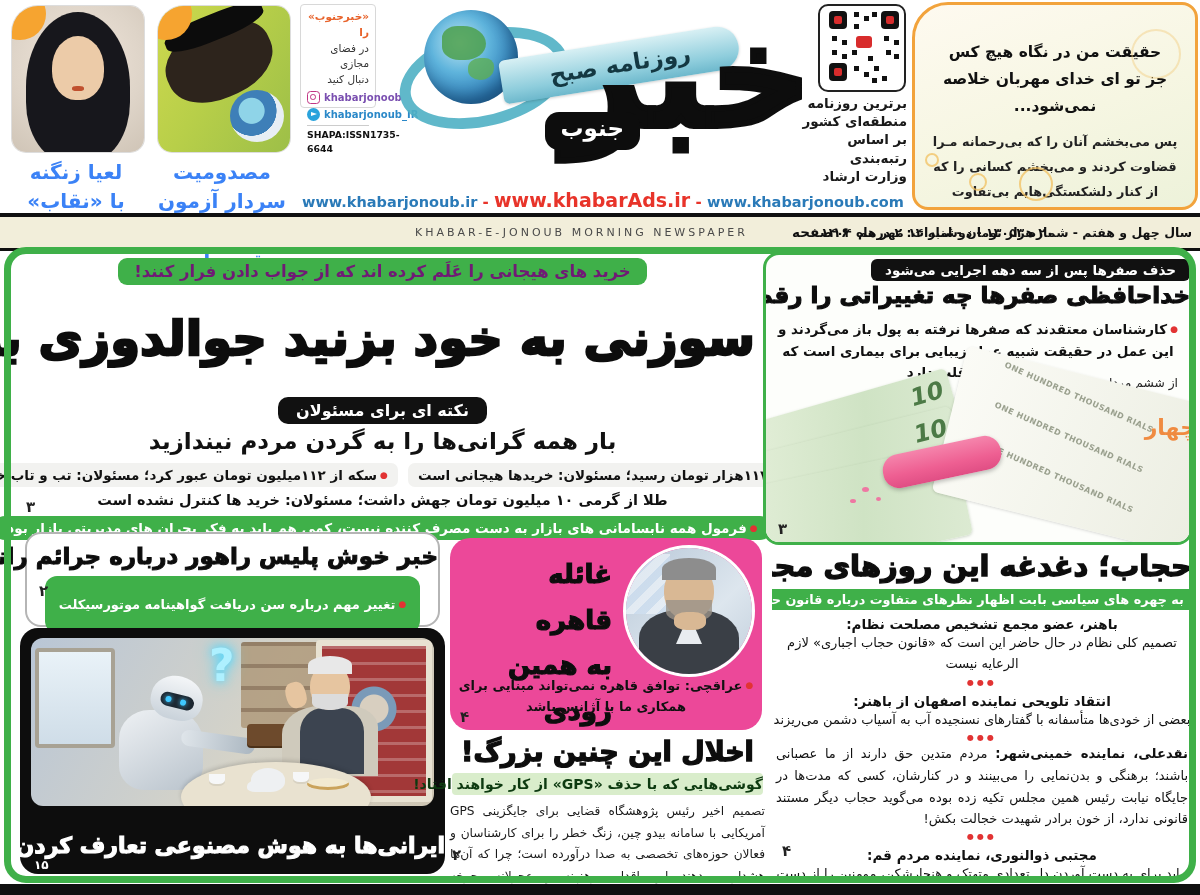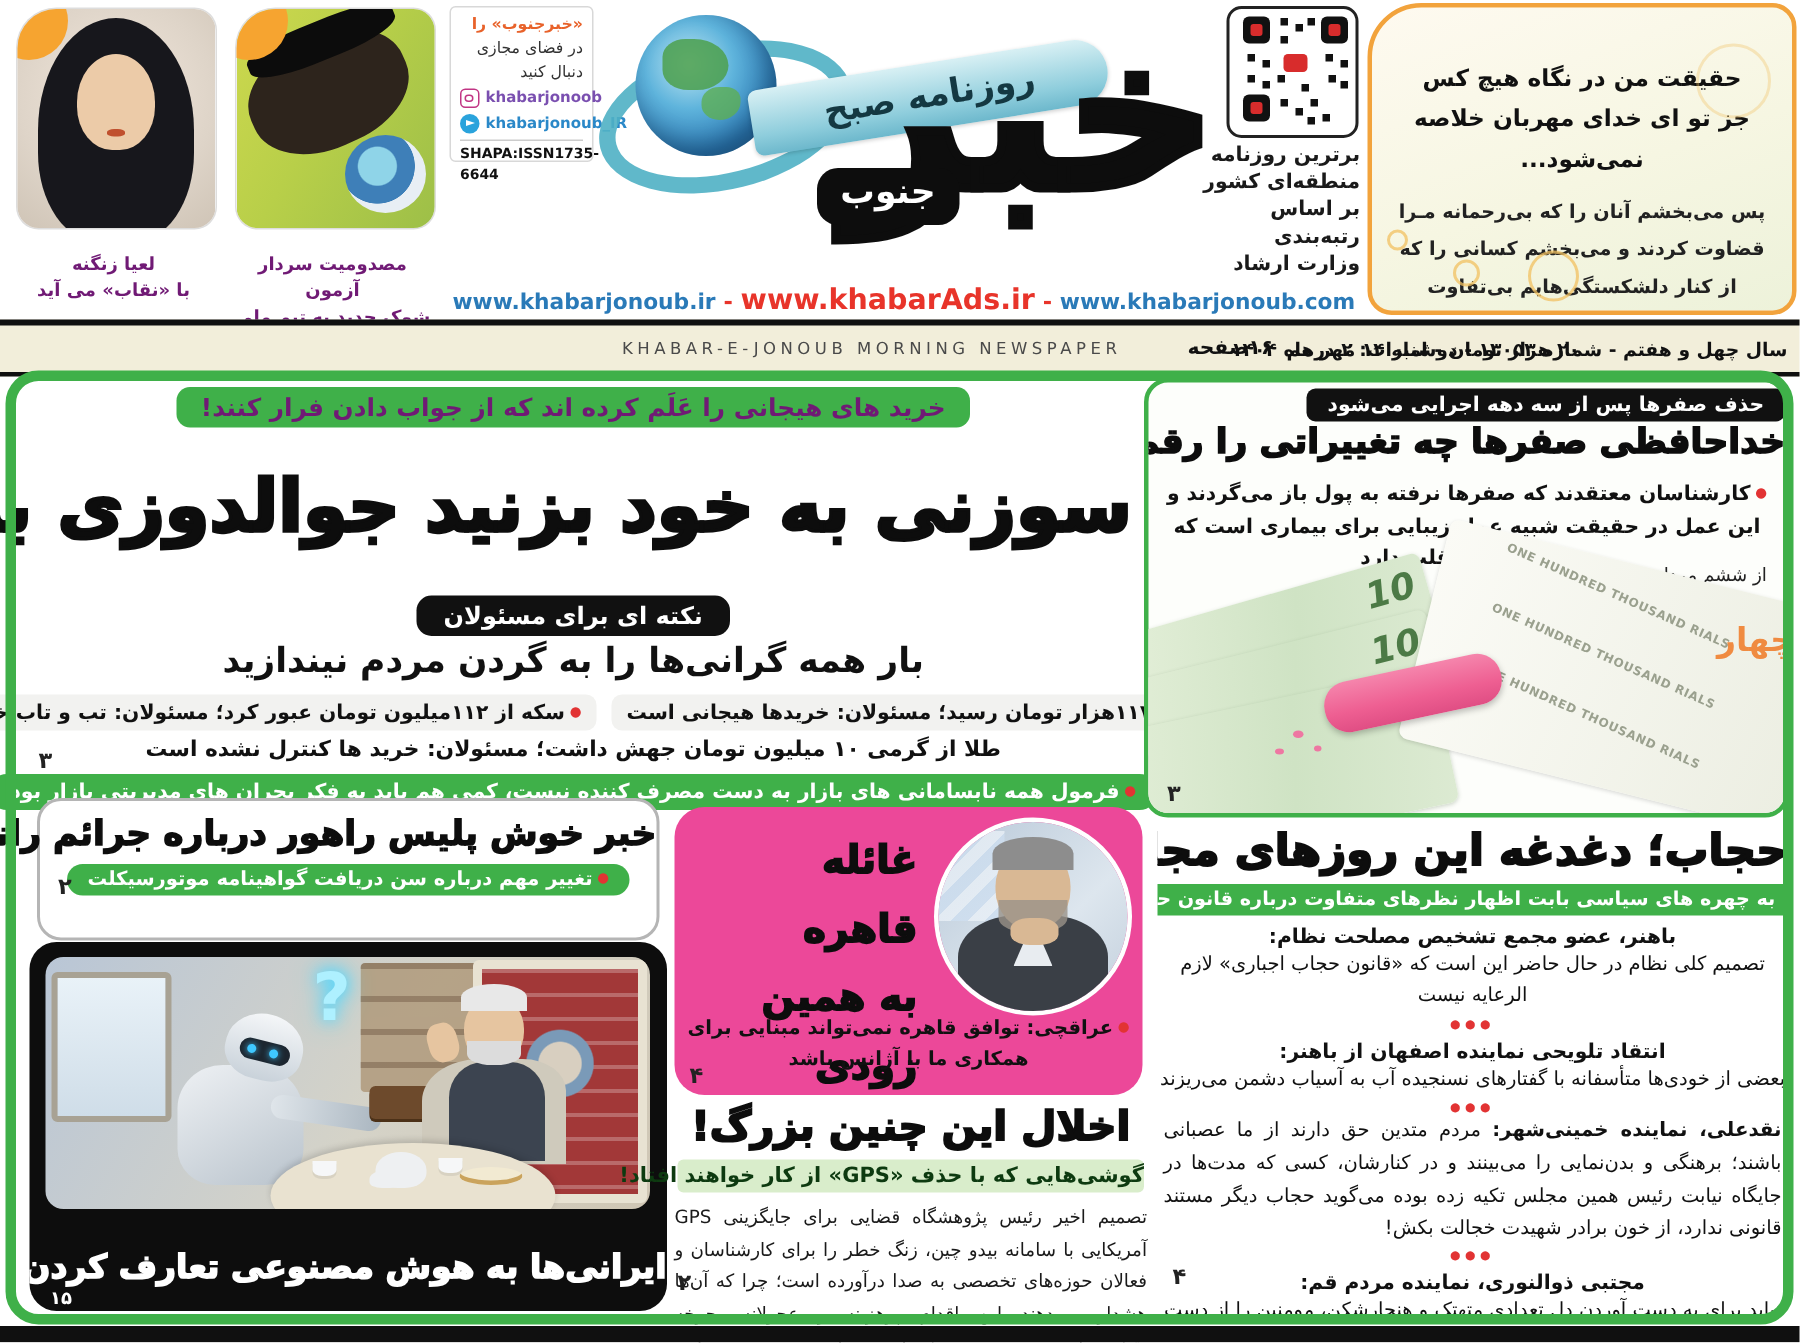--- a/index.html
+++ b/index.html
@@ -4,33 +4,33 @@
 <style>
   html,body{margin:0;padding:0;background:#fff;}
   body{font-family:"DejaVu Sans",sans-serif;}
   #page{position:relative;width:1200px;height:895px;background:#fff;overflow:hidden;direction:rtl;}
   .abs{position:absolute;}
   .c{text-align:center;}
   
   .teaser{width:136px;}
   .teaser-photo{position:relative;width:132px;height:146px;border-radius:26px 14px 14px 14px;overflow:hidden;box-shadow:0 0 0 1px #ddd;}
   .corner-accent{position:absolute;left:-18px;top:-18px;width:52px;height:52px;background:#f6a430;border-radius:50%;}
-  .teaser-cap{margin-top:16px;font-size:12px;font-weight:bold;line-height:1.45;color:#701a75;}
+  .teaser-cap{margin-top:6px;font-size:20px;font-weight:bold;line-height:1.45;color:#3b82f6;}
   .teaser-num{position:absolute;right:118px;color:#9a9a9a;font-size:19px;font-weight:bold;font-style:italic;}
   
   .woman-bg{width:100%;height:100%;background:radial-gradient(circle at 50% 40%,#f2e7dc 0%,#ded4c8 60%,#cfc4b6 100%);}
   .hijab{position:absolute;left:14px;top:6px;width:104px;height:150px;background:#17171c;border-radius:50% 50% 40% 40%;}
   .face{position:absolute;left:40px;top:30px;width:52px;height:64px;background:#eccba8;border-radius:50% 50% 45% 45%;}
   .lips{position:absolute;left:60px;top:80px;width:12px;height:5px;background:#c0502e;border-radius:40%;}
   .man-bg{width:100%;height:100%;background:linear-gradient(120deg,#cdd84e 0%,#b8cf49 45%,#9dbf48 100%);}
   .man-head{position:absolute;left:6px;top:18px;width:110px;height:74px;background:#2d241c;border-radius:46%;transform:rotate(-24deg);}
   .headband{position:absolute;left:4px;top:8px;width:104px;height:26px;background:#0c0c0c;border-radius:40%;transform:rotate(-22deg);}
   .floral{position:absolute;left:72px;top:84px;width:54px;height:52px;background:radial-gradient(circle at 40% 40%,#8fd4e8 0 28%,#3e7fb8 30% 55%,#e8eef4 56% 100%);border-radius:50%;}
   
-  .social{width:96px;height:104px;border:1px solid #d8d8d8;border-radius:4px;padding:4px 6px;box-sizing:border-box;font-size:10.5px;line-height:1.5;color:#333;text-align:right;}
+  .social{width:76px;height:104px;border:1px solid #d8d8d8;border-radius:4px;padding:4px 6px;box-sizing:border-box;font-size:10.5px;line-height:1.5;color:#333;text-align:right;}
   .social .brand{color:#e8622a;font-weight:bold;}
   .handle-row{display:flex;align-items:center;gap:4px;direction:ltr;justify-content:flex-start;margin-top:2px;}
   .handle{color:#7a4fb0;font-weight:bold;font-size:10px;}
   .handle.tg{color:#2a88c8;}
   .ig-icon{width:11px;height:11px;border:1.6px solid #c13584;border-radius:3.5px;position:relative;flex:none;}
   .ig-icon::after{content:"";position:absolute;left:2.4px;top:2.4px;width:3.6px;height:3.6px;border:1.4px solid #c13584;border-radius:50%;}
   .tg-icon{width:13px;height:13px;border-radius:50%;background:#2aa3dc;position:relative;flex:none;}
   .tg-icon::after{content:"";position:absolute;left:3.5px;top:4px;border-left:6px solid #fff;border-top:2.8px solid transparent;border-bottom:2.8px solid transparent;}
   .issn{border-top:1px solid #ccc;margin-top:3px;padding-top:2px;font-weight:bold;font-size:9.3px;color:#111;direction:ltr;text-align:left;}
   
@@ -88,21 +88,21 @@
   .banknote .denom{position:absolute;right:8px;top:6px;color:#4c7a46;font-size:24px;font-weight:bold;font-style:italic;}
   .banknote-white{position:absolute;border-radius:6px;background:linear-gradient(100deg,#fbfbf6,#eceee2);box-shadow:0 1px 3px rgba(0,0,0,.15);}
   .rials{position:absolute;color:#9aa08e;font-size:8px;font-weight:bold;letter-spacing:.5px;white-space:nowrap;transform:rotate(24deg);direction:ltr;}
   .eraser{position:absolute;width:120px;height:34px;background:linear-gradient(180deg,#f585ac 0%,#ee5f92 60%,#e04e84 100%);border-radius:16px;transform:rotate(-12deg);box-shadow:0 2px 4px rgba(0,0,0,.25);}
   .crumb{position:absolute;background:#ee77a2;border-radius:50%;}
   .watermark{position:absolute;right:-6px;top:160px;color:#f08030;font-size:22px;font-weight:bold;opacity:.9;}
   
   .traffic-box{left:25px;top:532px;width:415px;height:95px;box-sizing:border-box;border:2px solid #b5b5b5;border-radius:16px;background:#fff;}
   .traffic-headline{margin-top:9px;text-align:center;font-size:23px;font-weight:bold;color:#0d0d0d;-webkit-text-stroke:1px #0d0d0d;white-space:nowrap;}
   .traffic-row{display:flex;justify-content:center;margin-top:7px;}
-  .small-green-pill{background:#3fb049;color:#fff;font-weight:bold;border-radius:12px;padding:3px 14px;font-size:13px;white-space:nowrap;}
+  .small-green-pill{background:#3fb049;color:#fff;font-weight:bold;border-radius:12px;padding:21px 14px;font-size:13px;white-space:nowrap;}
   
   .cairo-box{left:450px;top:538px;width:312px;height:192px;background:#ec4899;border-radius:20px;overflow:hidden;}
   .cairo-photo{position:absolute;right:10px;top:10px;width:126px;height:126px;border-radius:50%;background:linear-gradient(135deg,#b8c8d8 0%,#dde6ee 60%,#c2cfdc 100%);overflow:hidden;box-shadow:0 0 0 3px #fff;}
   .diplomat-suit{position:absolute;left:13px;top:62px;width:100px;height:70px;background:#3a3f46;border-radius:40% 40% 0 0;}
   .diplomat-shirt{position:absolute;left:50px;top:66px;width:26px;height:30px;background:#e8ecf0;clip-path:polygon(50% 0,0 100%,100% 100%);}
   .diplomat-head{position:absolute;left:38px;top:16px;width:50px;height:56px;background:#d9b894;border-radius:48%;}
   .diplomat-hair{position:absolute;left:36px;top:10px;width:54px;height:22px;background:#8d8d8d;border-radius:50% 50% 0 0;}
   .diplomat-beard{position:absolute;left:40px;top:52px;width:46px;height:22px;background:#9a9288;border-radius:0 0 46% 46%;opacity:.8;}
   .diplomat-hands{position:absolute;left:48px;top:64px;width:32px;height:18px;background:#d9b894;border-radius:40%;}
   .flag-hint{position:absolute;left:0;top:6px;width:44px;height:60px;background:repeating-linear-gradient(135deg,#cfe0f2 0 8px,#eef4fa 8px 16px);opacity:.7;}

